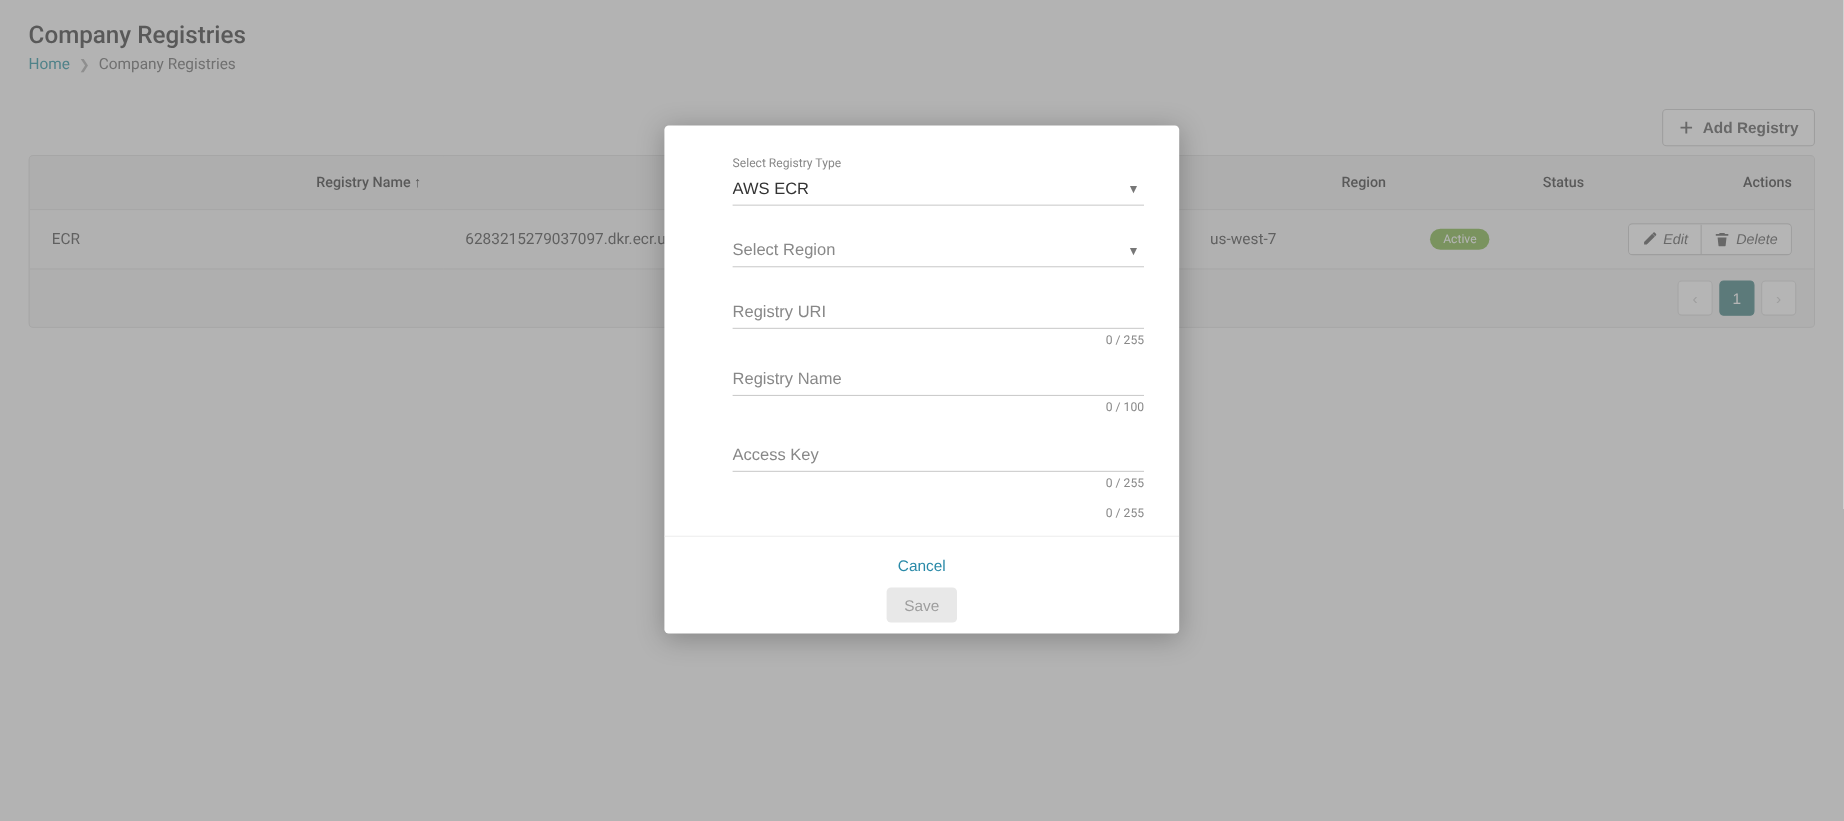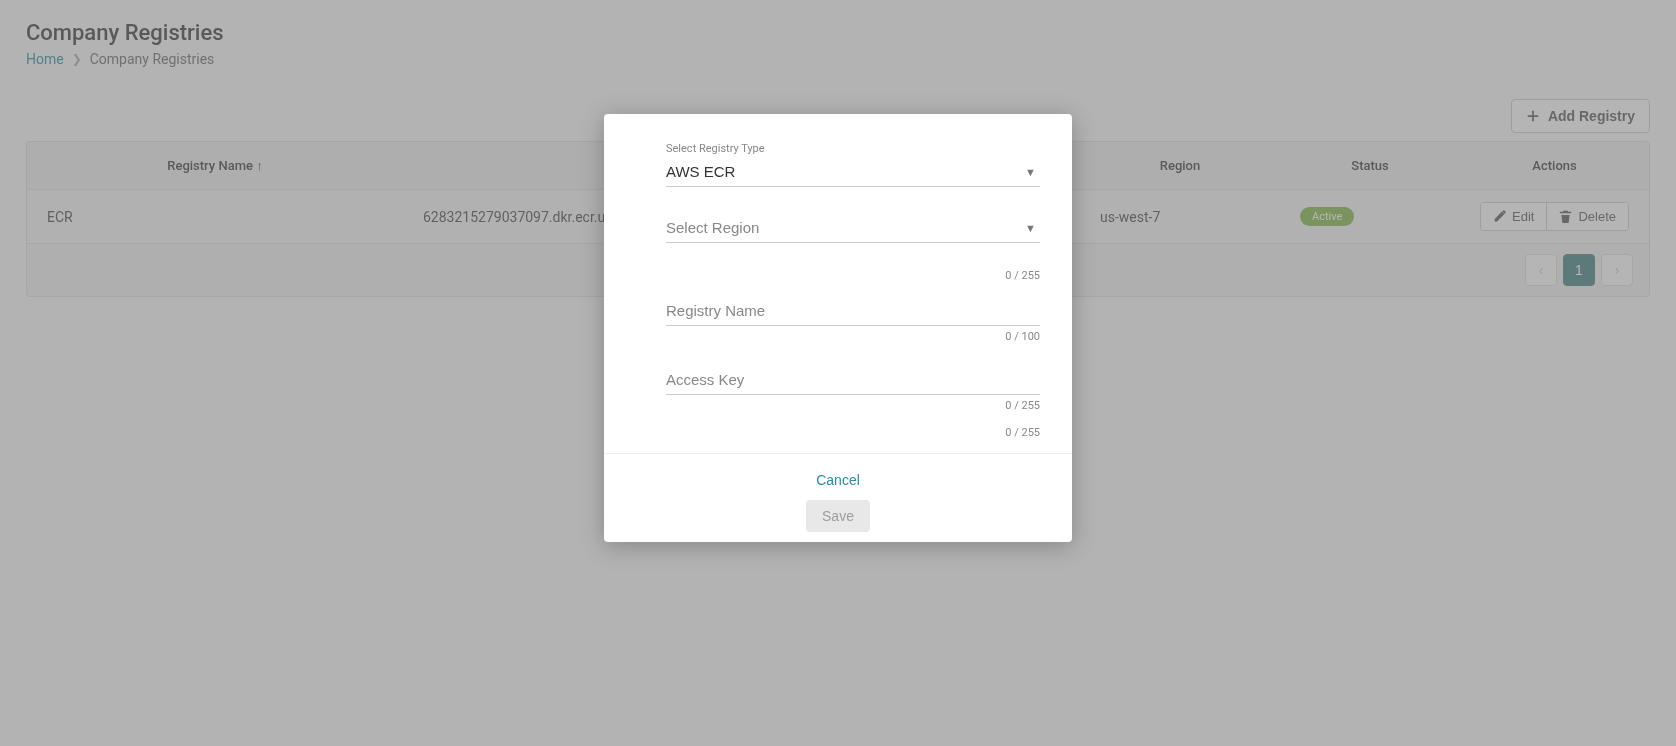--- a/index.html
+++ b/index.html
@@ -64,21 +64,21 @@
       border: 1px solid #ddd;
       border-radius: 4px;
       background: #f0f0f0;
       overflow: hidden;
     }
     table {
       width: 100%;
       border-collapse: collapse;
     }
     thead th {
-      text-align: center;
+      text-align: right;
       font-weight: 500;
       font-size: 13px;
       color: #333;
       padding: 16px 20px;
       background: #f0f0f0;
     }
     thead th.sortable {
       cursor: pointer;
     }
     tbody td {
@@ -109,20 +109,21 @@
     .action-btn {
       display: inline-flex;
       align-items: center;
       gap: 6px;
       padding: 6px 12px;
       background: #fff;
       border: none;
       font-size: 13px;
       color: #555;
       cursor: pointer;
+      font-style: italic;
     }
     .action-btn + .action-btn {
       border-left: 1px solid #ccc;
     }
     .pagination-row td {
       padding: 10px 16px;
       text-align: right;
       background: #f0f0f0;
     }
     .pagination {
@@ -360,20 +361,21 @@
       </div>
 
       <div class="form-field" style="margin-top:26px">
         <div class="select-wrap">
           <input class="field-input" readonly="" placeholder="Select Region" style="">
           <span class="dropdown-caret">▼</span>
         </div>
       </div>
 
       <div class="form-field" style="margin-top:26px">
+        <input class="field-input" placeholder="Registry URI" style="">
         <div class="counter">0 / 255</div>
       </div>
 
       <div class="form-field">
         <input class="field-input" placeholder="Registry Name" style="">
         <div class="counter">0 / 100</div>
       </div>
 
 
       <div class="form-field" style="margin-top:22px">

